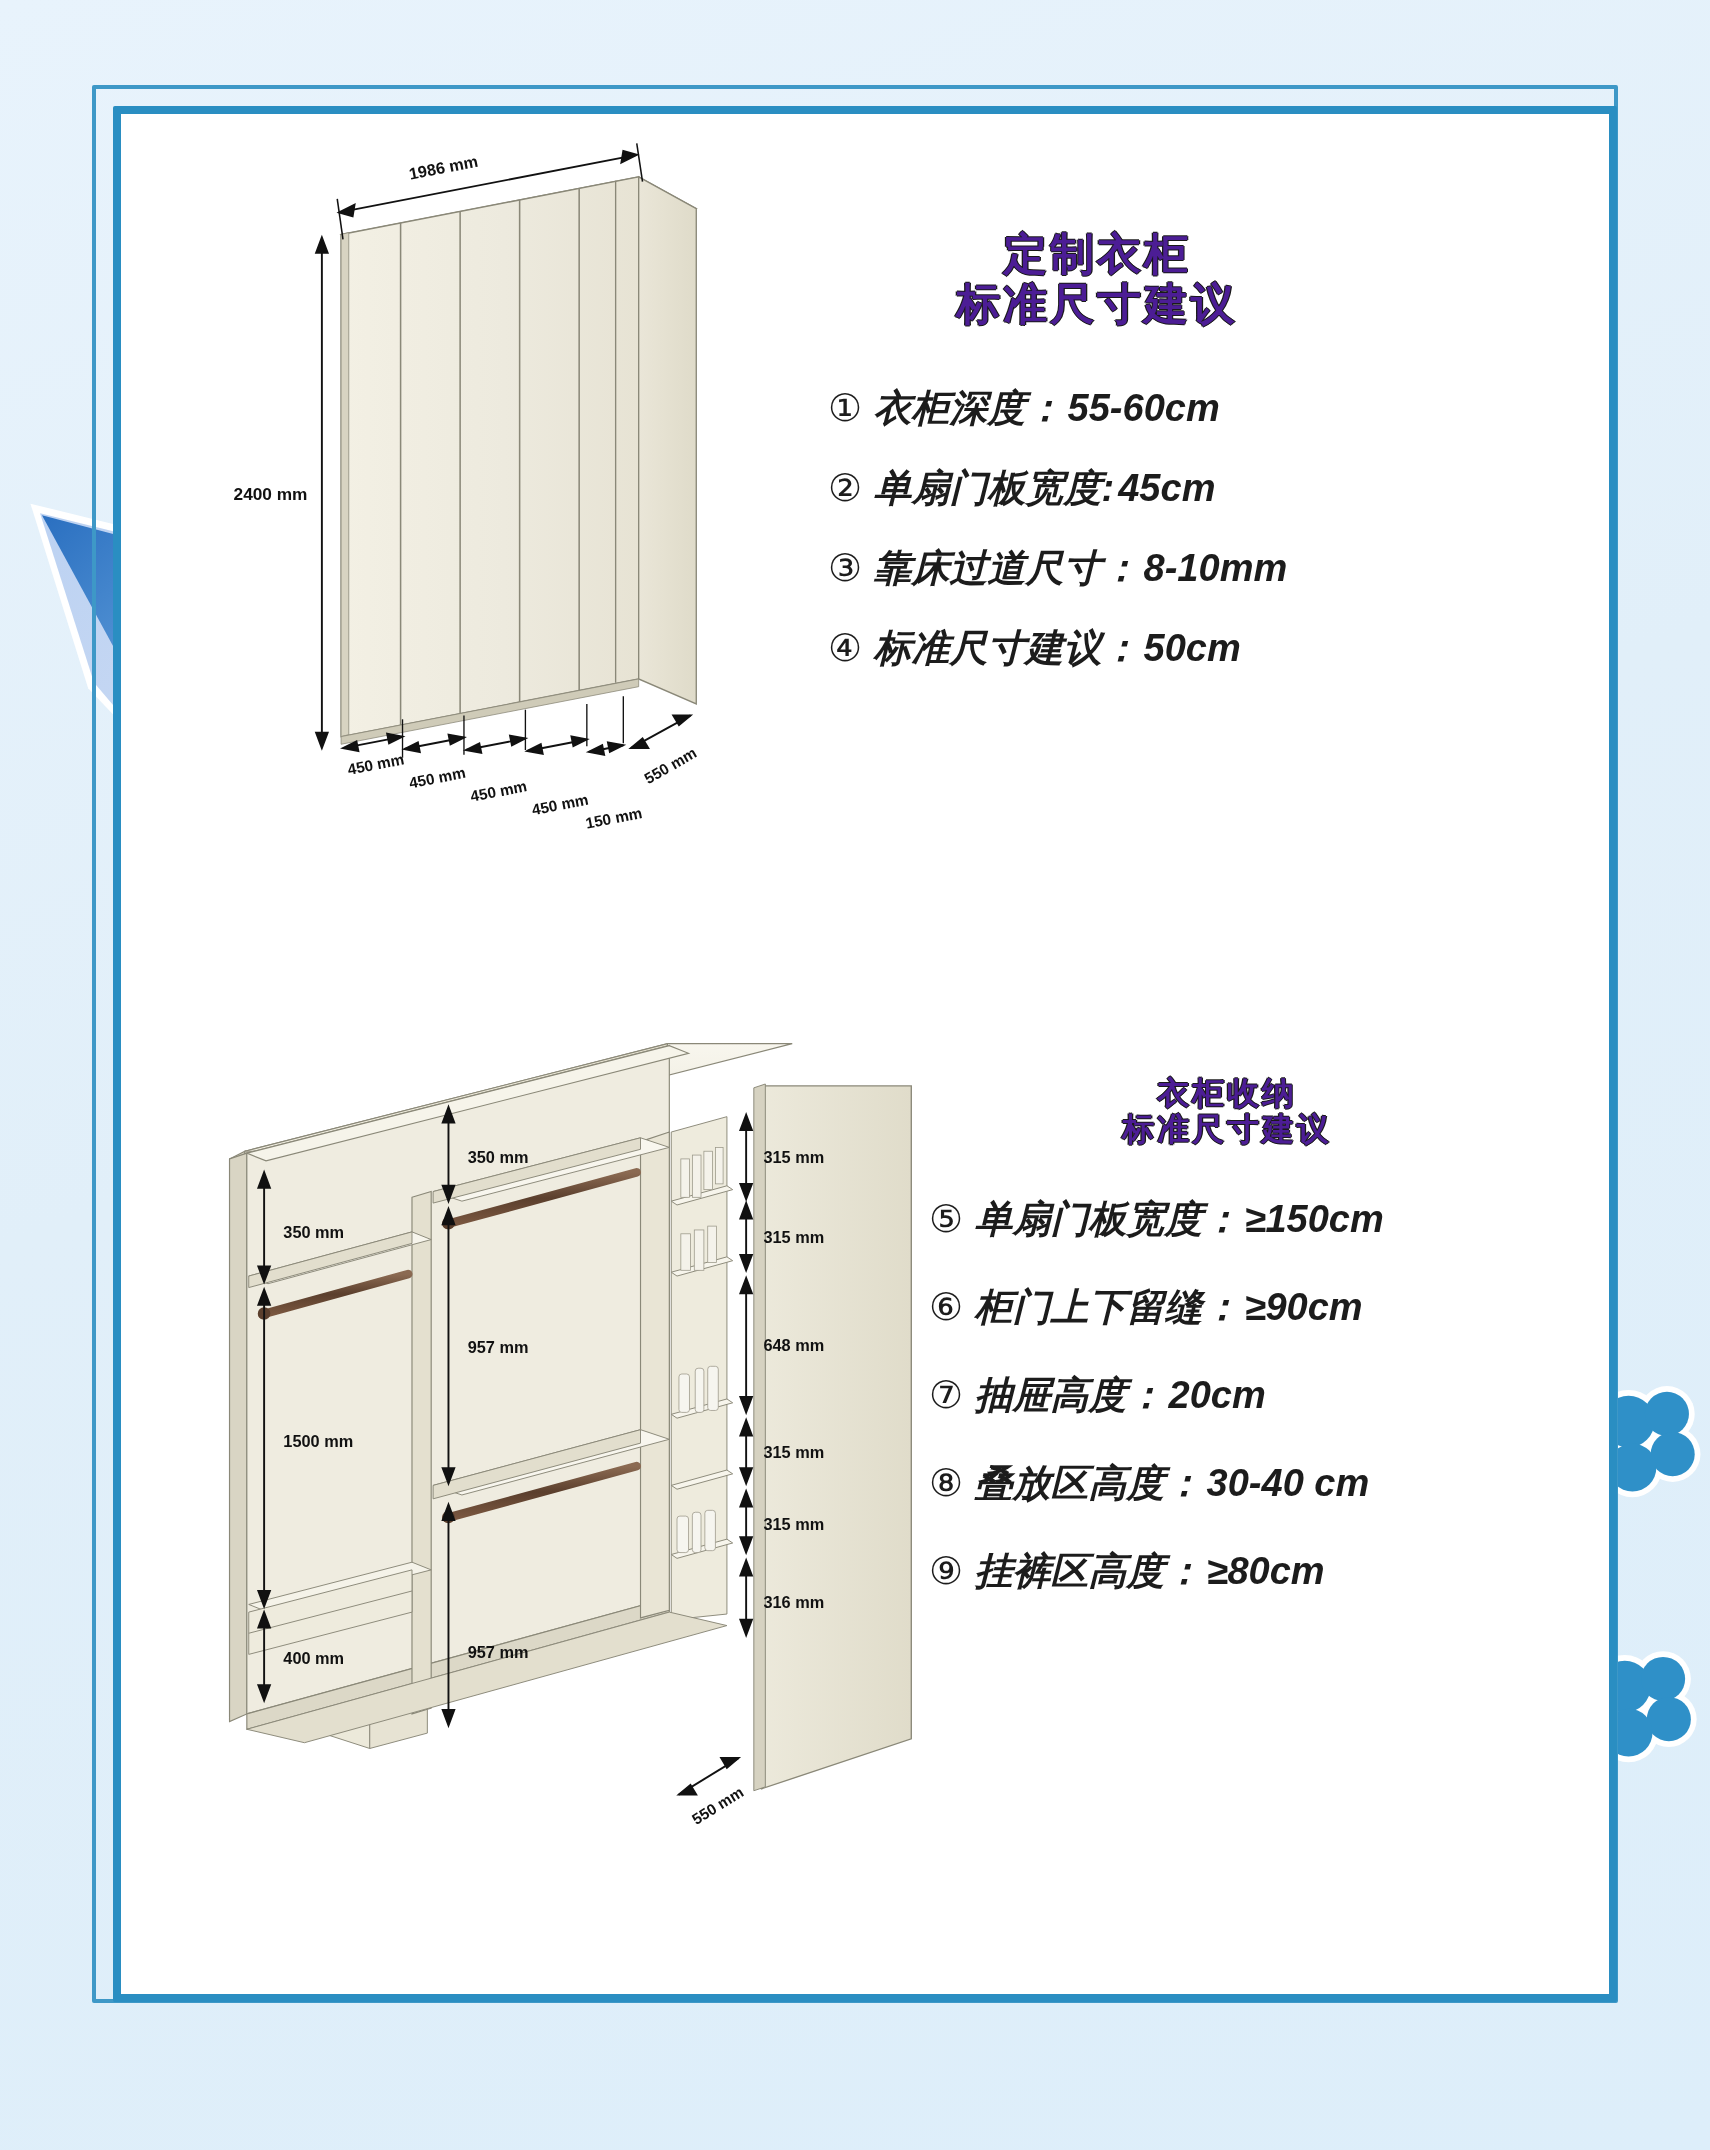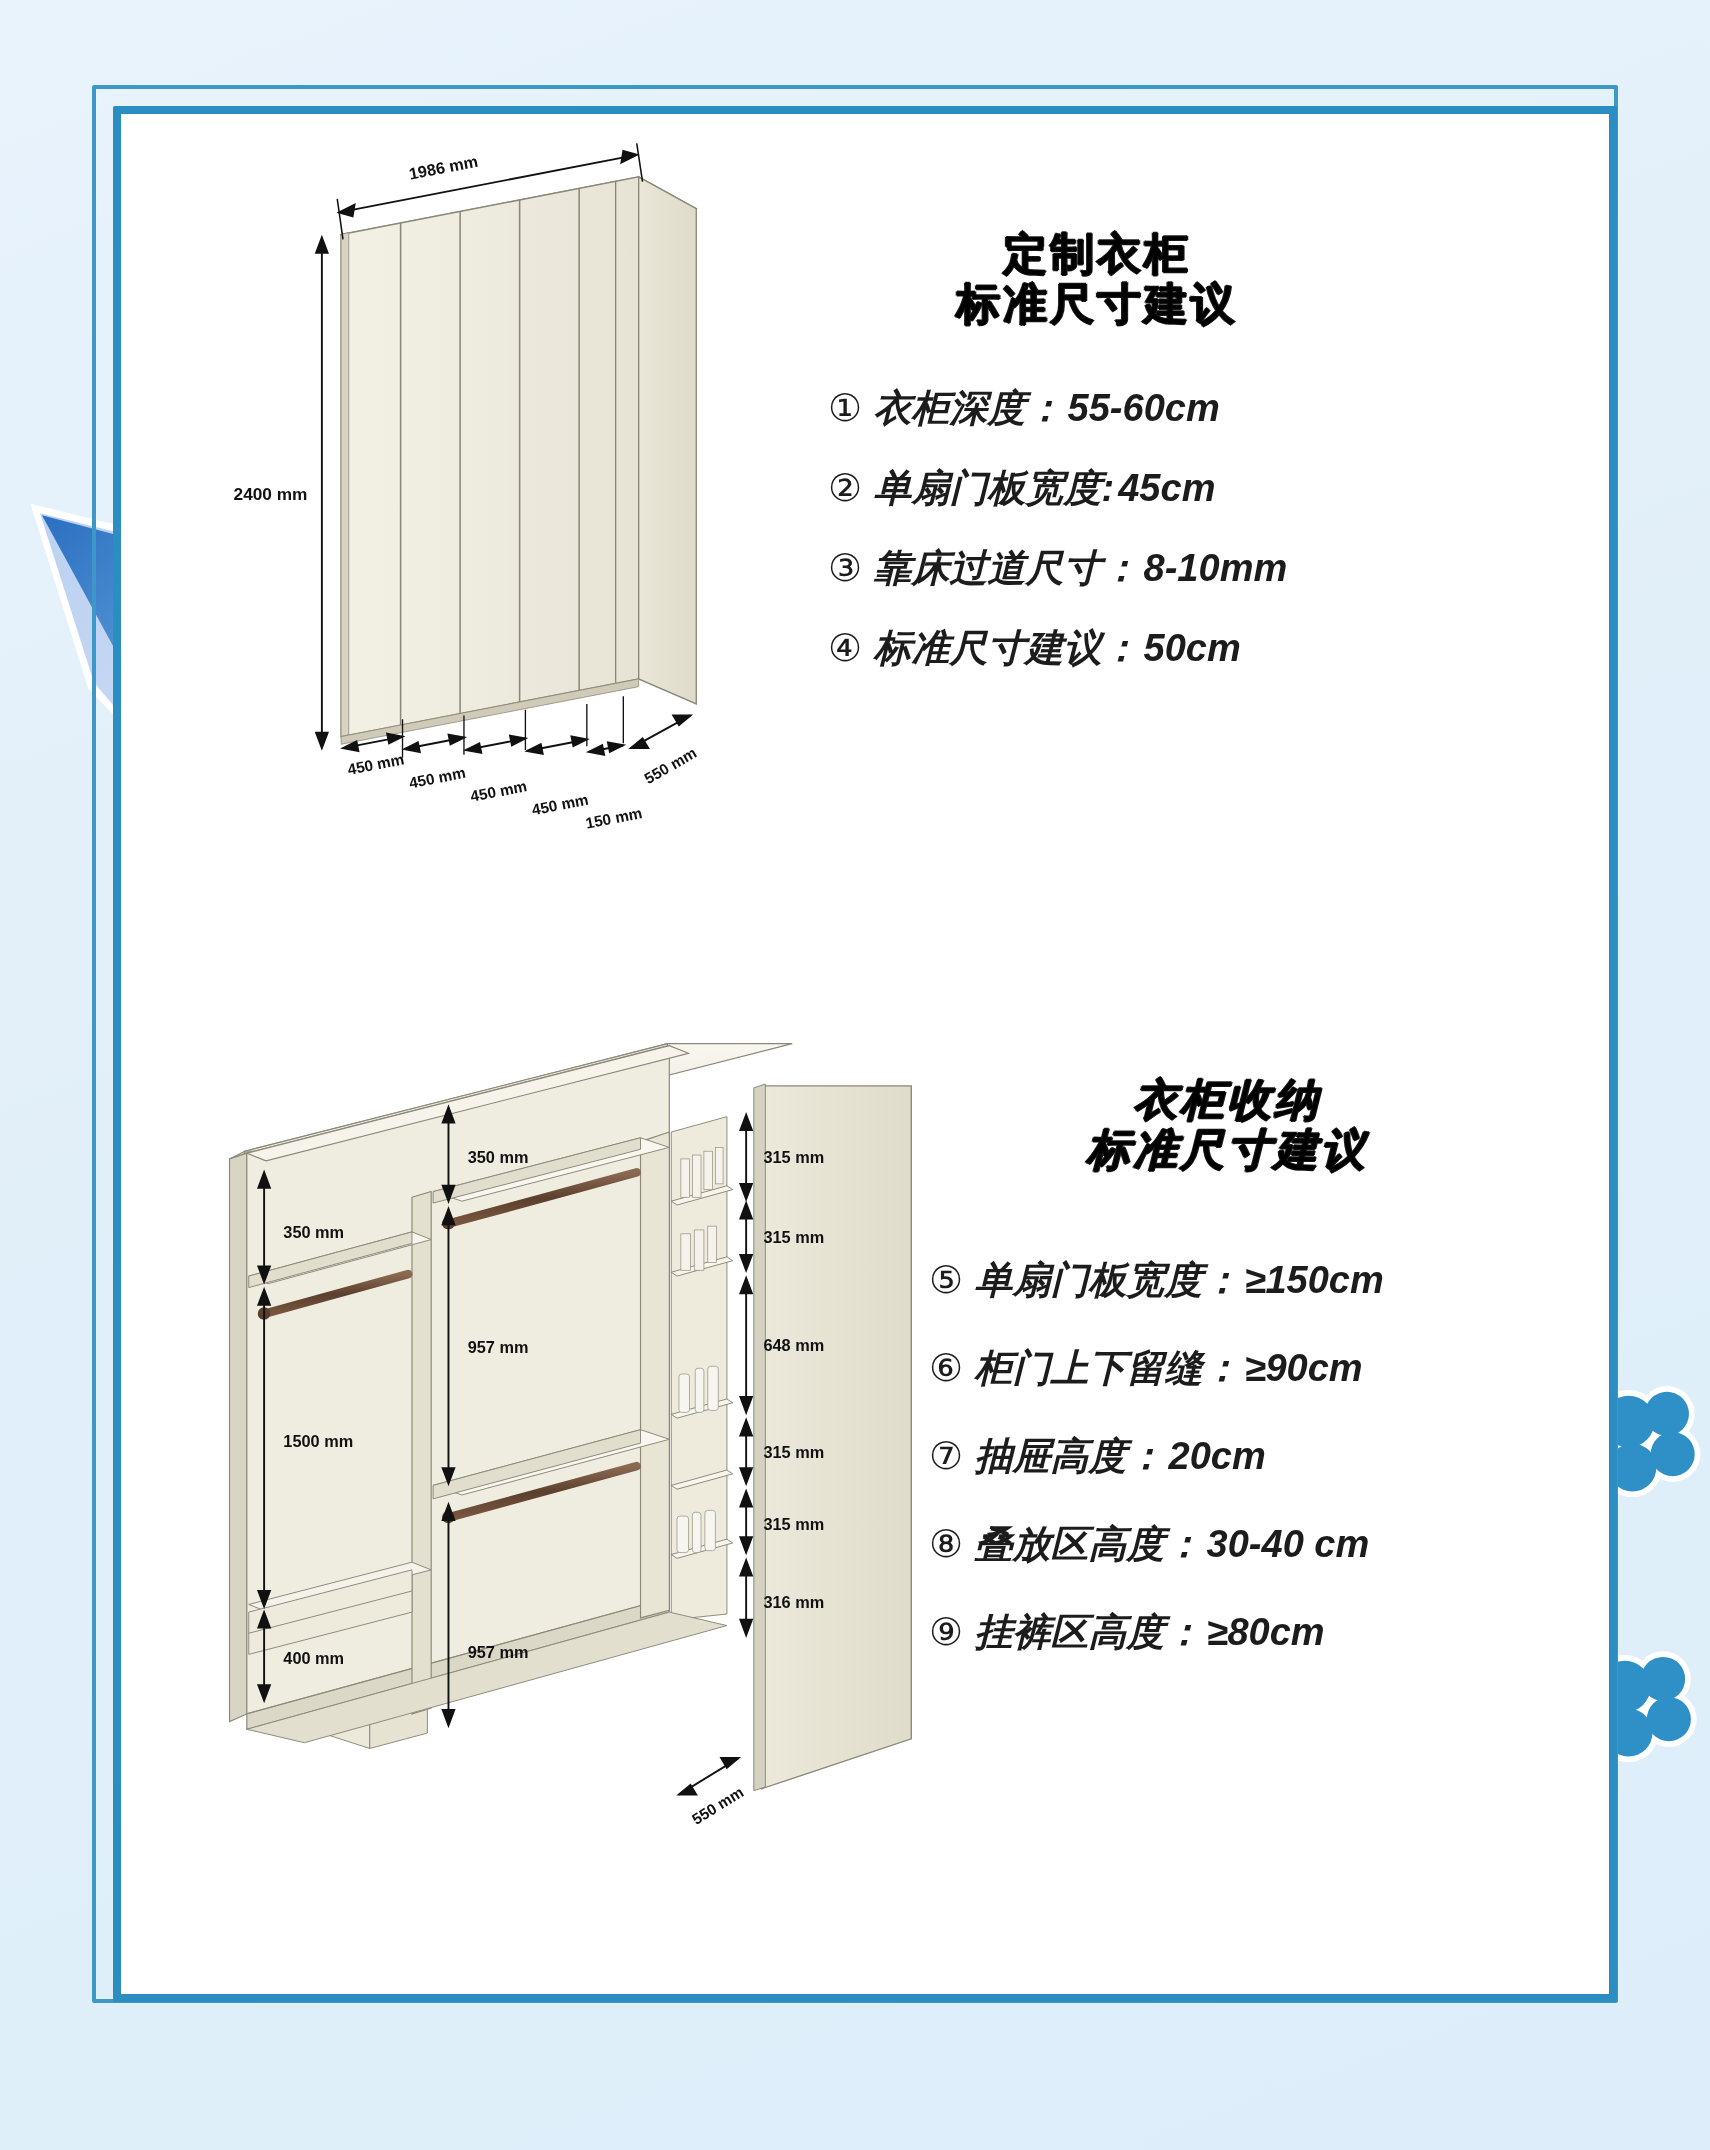--- a/index.html
+++ b/index.html
@@ -66,21 +66,21 @@
     background: #fff;
     overflow: hidden;
   }
 
   
   .panel {
     position: absolute;
   }
   .panel-title {
     font-weight: bold;
-    color: #000000;
+    color: #4c1d95;
     letter-spacing: 2.9px;
     line-height: 1.14;
     text-align: center;
     font-family: "DejaVu Sans", "Liberation Sans", sans-serif;
     text-shadow:
        1.2px 0 0 #1a1a1a, -1.2px 0 0 #1a1a1a,
        0 1.2px 0 #1a1a1a, 0 -1.2px 0 #1a1a1a;
   }
   .panel-title .l1 { display:block; }
   .panel-title .l2 { display:block; }
@@ -102,21 +102,21 @@
     margin-right: 11.5px;
     font-style: normal;
     font-weight: normal;
   }
   .spec-label { font-style: italic; }
   .spec-value { font-style: italic; margin-left: 4px; }
 
   #panel-1 { left: 706px; top: 115px; width: 538px; }
   #panel-1 .panel-title { font-size: 44px; margin-bottom: 54px; }
   #panel-2 { left: 807px; top: 961px; width: 596px; }
-  #panel-2 .panel-title { font-size: 44px; margin-bottom: 80px; font-style: italic; }
+  #panel-2 .panel-title { font-size: 32px; margin-bottom: 46px; }
   #panel-2 .spec-item { margin-bottom: 37px; }
 
   
   .drawing { position: absolute; }
   #drawing-1 { left: 29px;  top: 9.6px;   width: 672px; height: 749px; }
   #drawing-2 { left: 67px;  top: 922px;  width: 759px; height: 941px; }
 </style>
 </head>
 <body>
 

